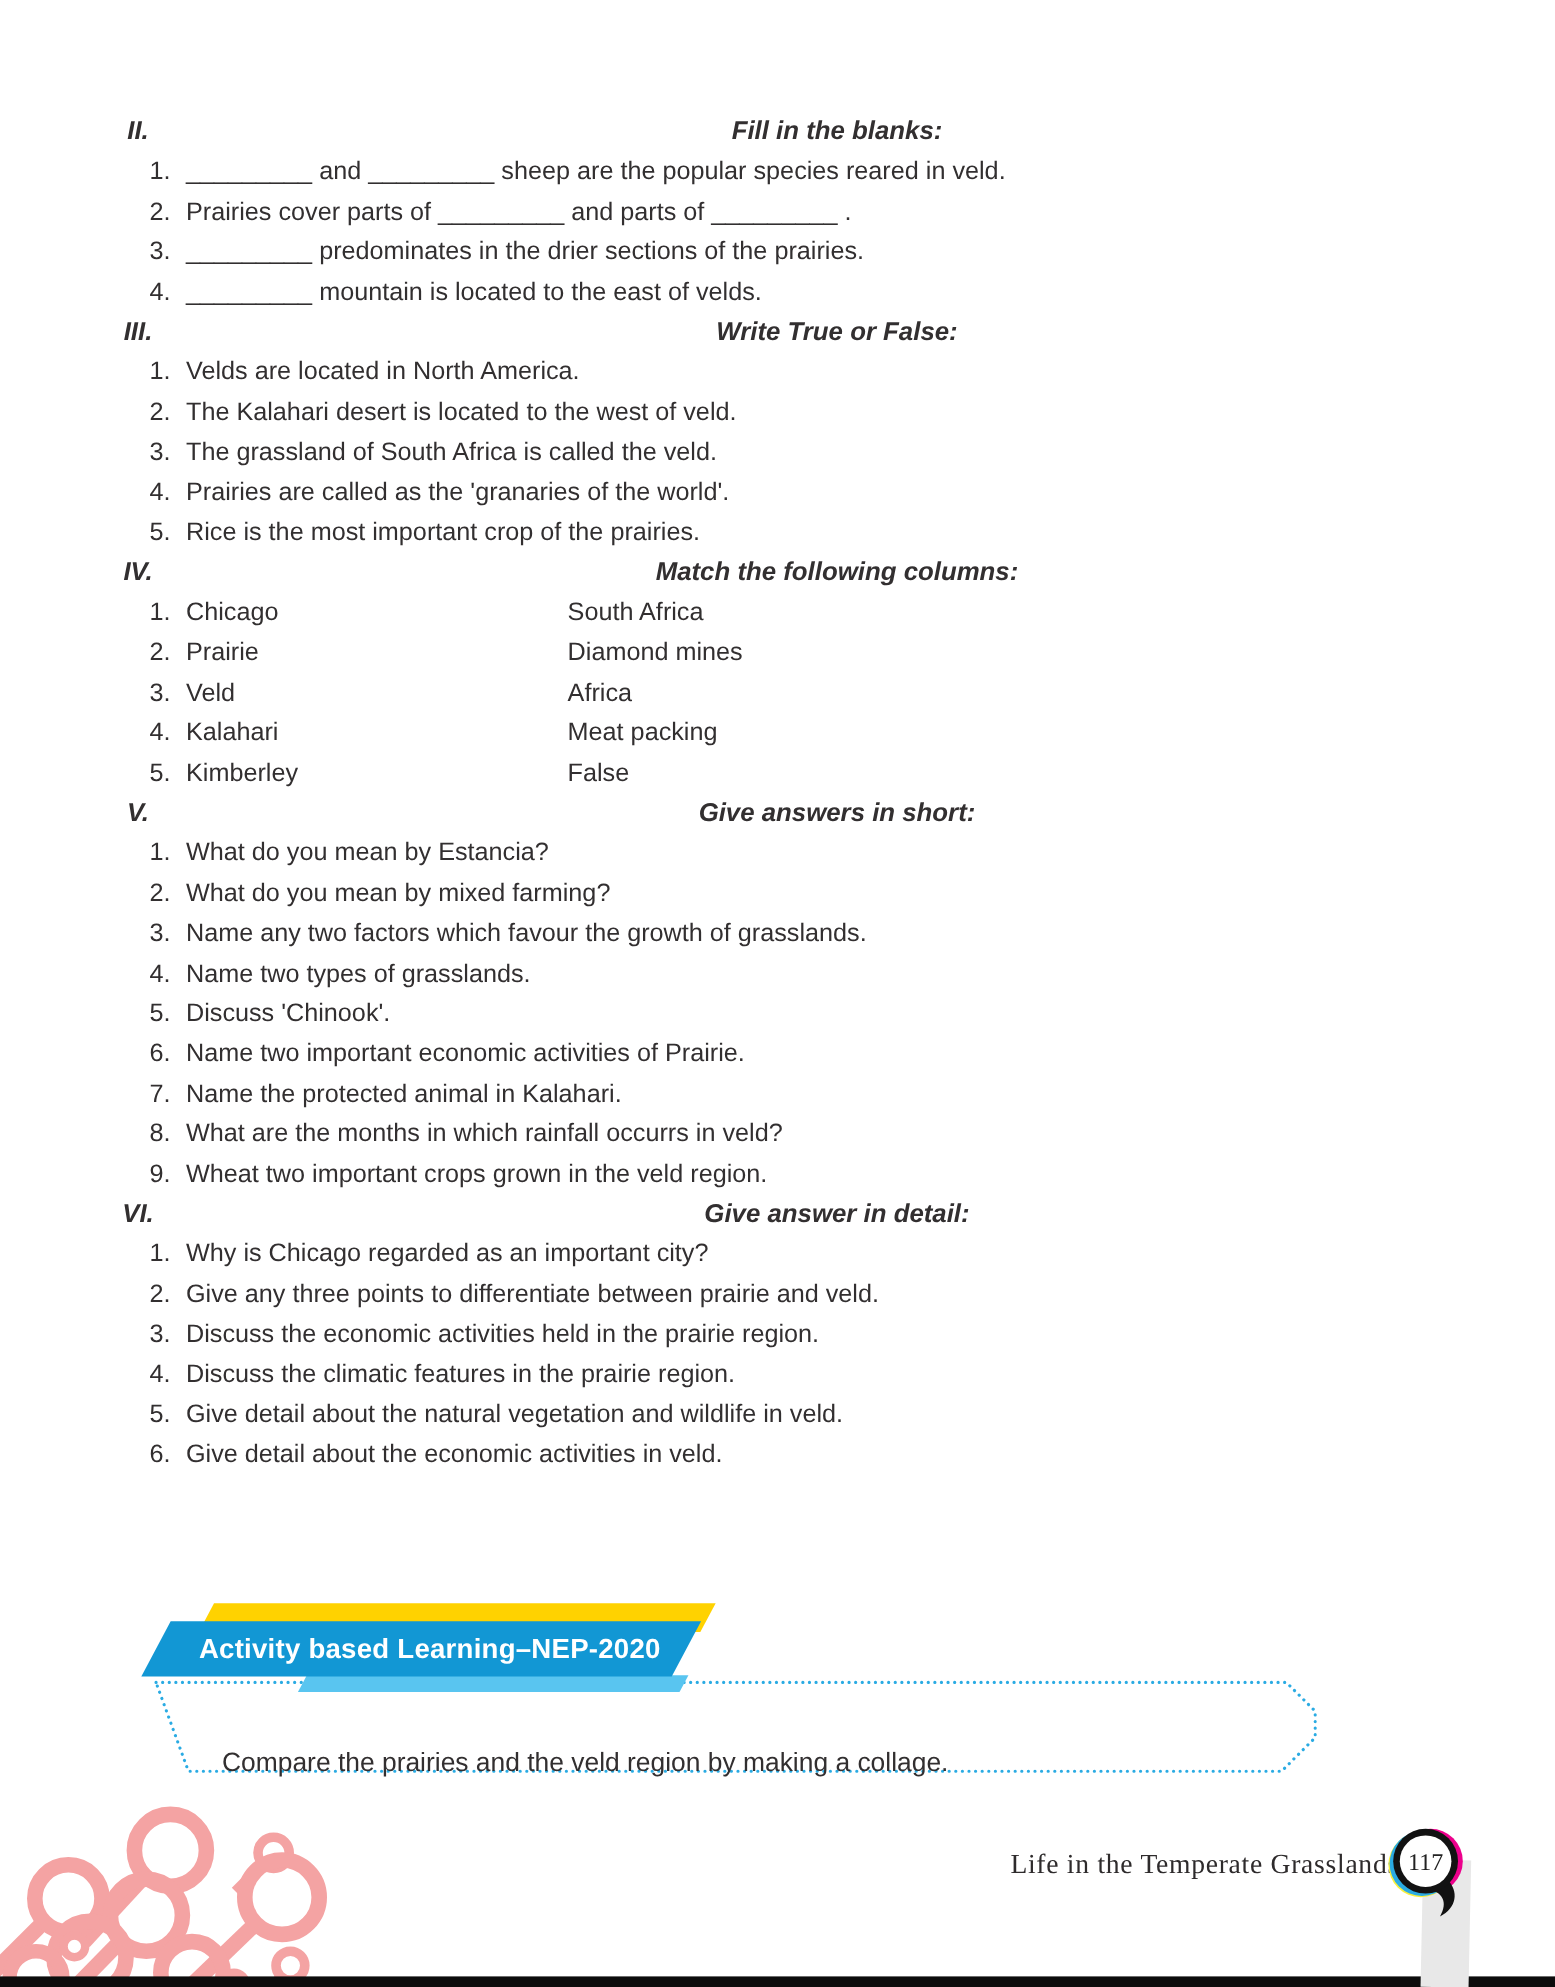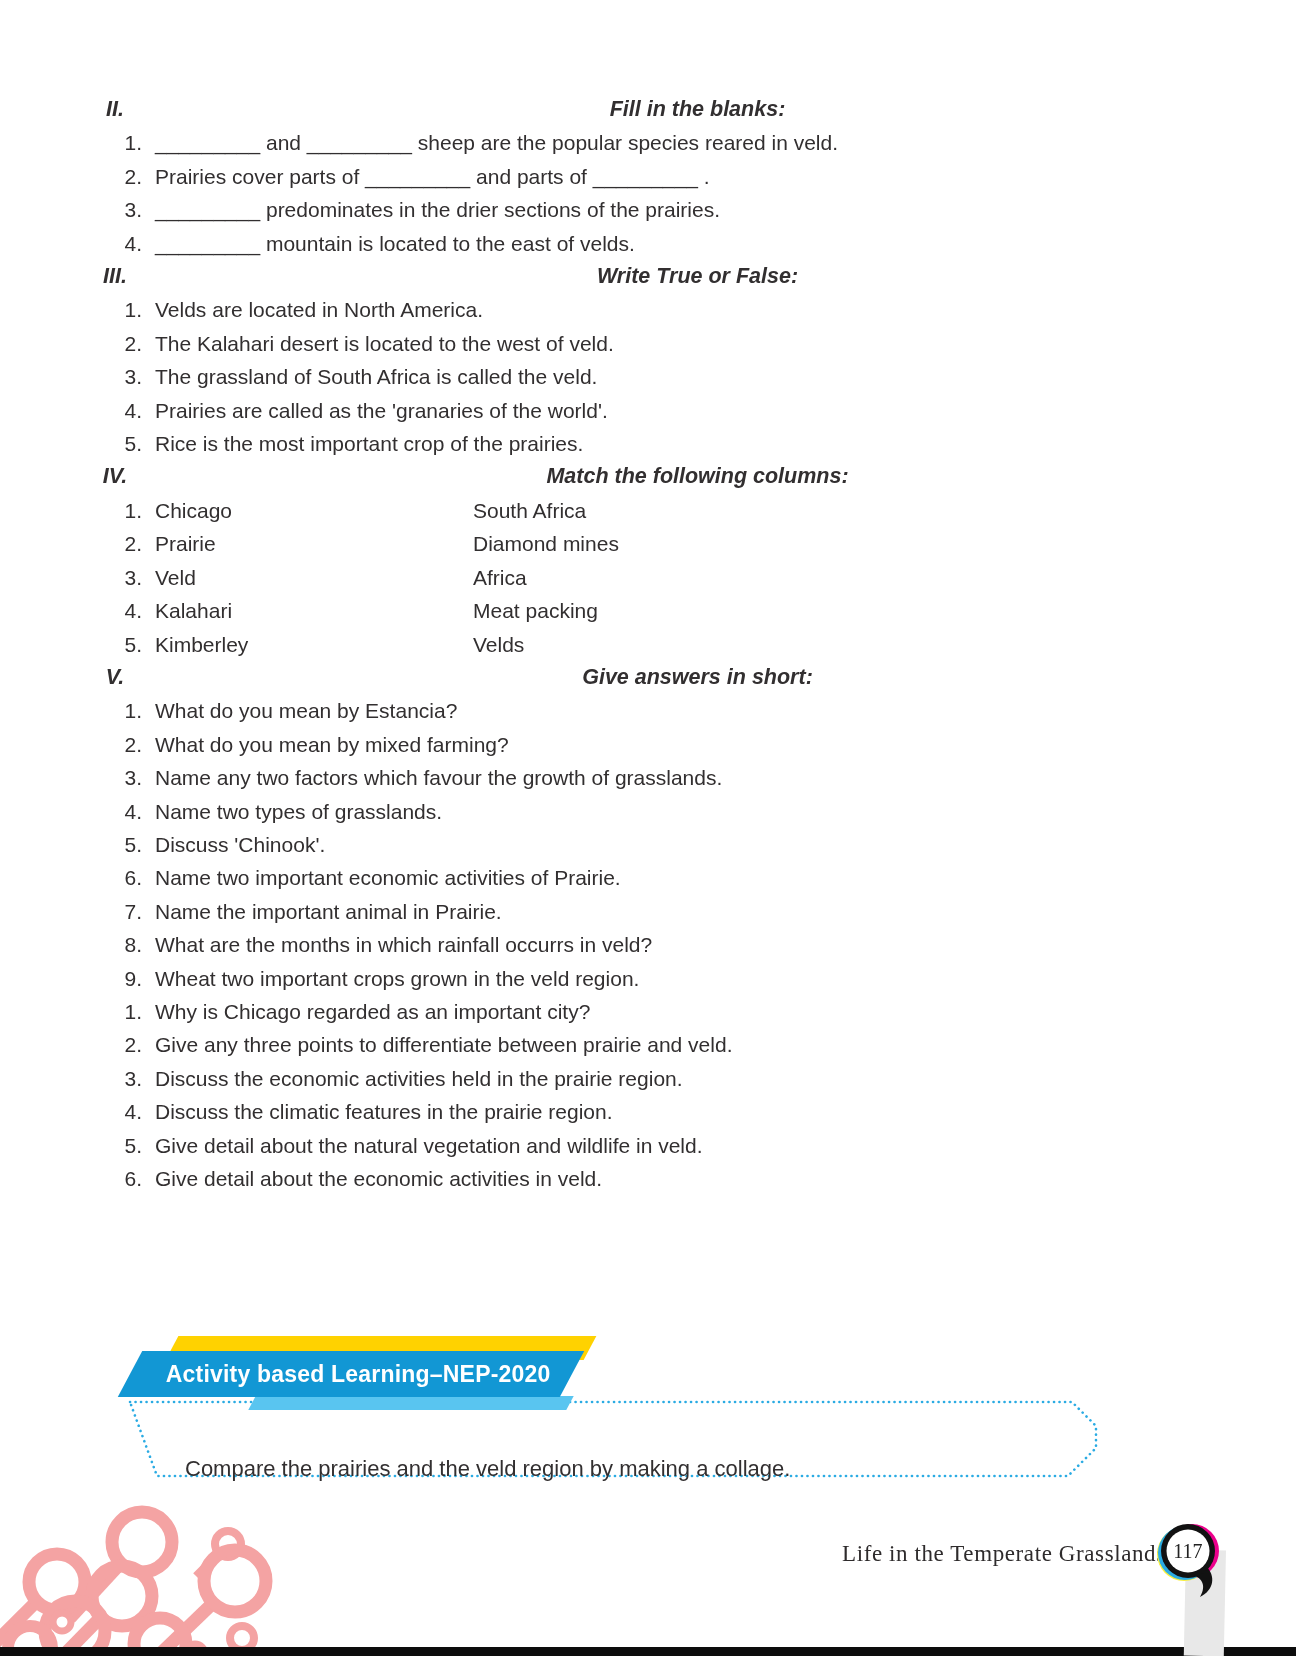--- a/index.html
+++ b/index.html
@@ -110,21 +110,21 @@
     <div class="row">
       <span class="num">3.</span>
       <span class="txt">Veld<span class="match-right">Africa</span></span>
     </div>
     <div class="row">
       <span class="num">4.</span>
       <span class="txt">Kalahari<span class="match-right">Meat packing</span></span>
     </div>
     <div class="row">
       <span class="num">5.</span>
-      <span class="txt">Kimberley<span class="match-right">Velds</span></span>
+      <span class="txt">Kimberley<span class="match-right">False</span></span>
     </div>
     <div class="row heading">
       <span class="num">V.</span>
       <span class="txt">Give answers in short:</span>
     </div>
     <div class="row">
       <span class="num">1.</span>
       <span class="txt">What do you mean by Estancia?</span>
     </div>
     <div class="row">
@@ -142,29 +142,33 @@
     <div class="row">
       <span class="num">5.</span>
       <span class="txt">Discuss 'Chinook'.</span>
     </div>
     <div class="row">
       <span class="num">6.</span>
       <span class="txt">Name two important economic activities of Prairie.</span>
     </div>
     <div class="row">
       <span class="num">7.</span>
-      <span class="txt">Name the important animal in Prairie.</span>
+      <span class="txt">Name the protected animal in Kalahari.</span>
     </div>
     <div class="row">
       <span class="num">8.</span>
       <span class="txt">What are the months in which rainfall occurrs in veld?</span>
     </div>
     <div class="row">
       <span class="num">9.</span>
       <span class="txt">Wheat two important crops grown in the veld region.</span>
+    </div>
+    <div class="row heading">
+      <span class="num">VI.</span>
+      <span class="txt">Give answer in detail:</span>
     </div>
     <div class="row">
       <span class="num">1.</span>
       <span class="txt">Why is Chicago regarded as an important city?</span>
     </div>
     <div class="row">
       <span class="num">2.</span>
       <span class="txt">Give any three points to differentiate between prairie and veld.</span>
     </div>
     <div class="row">

